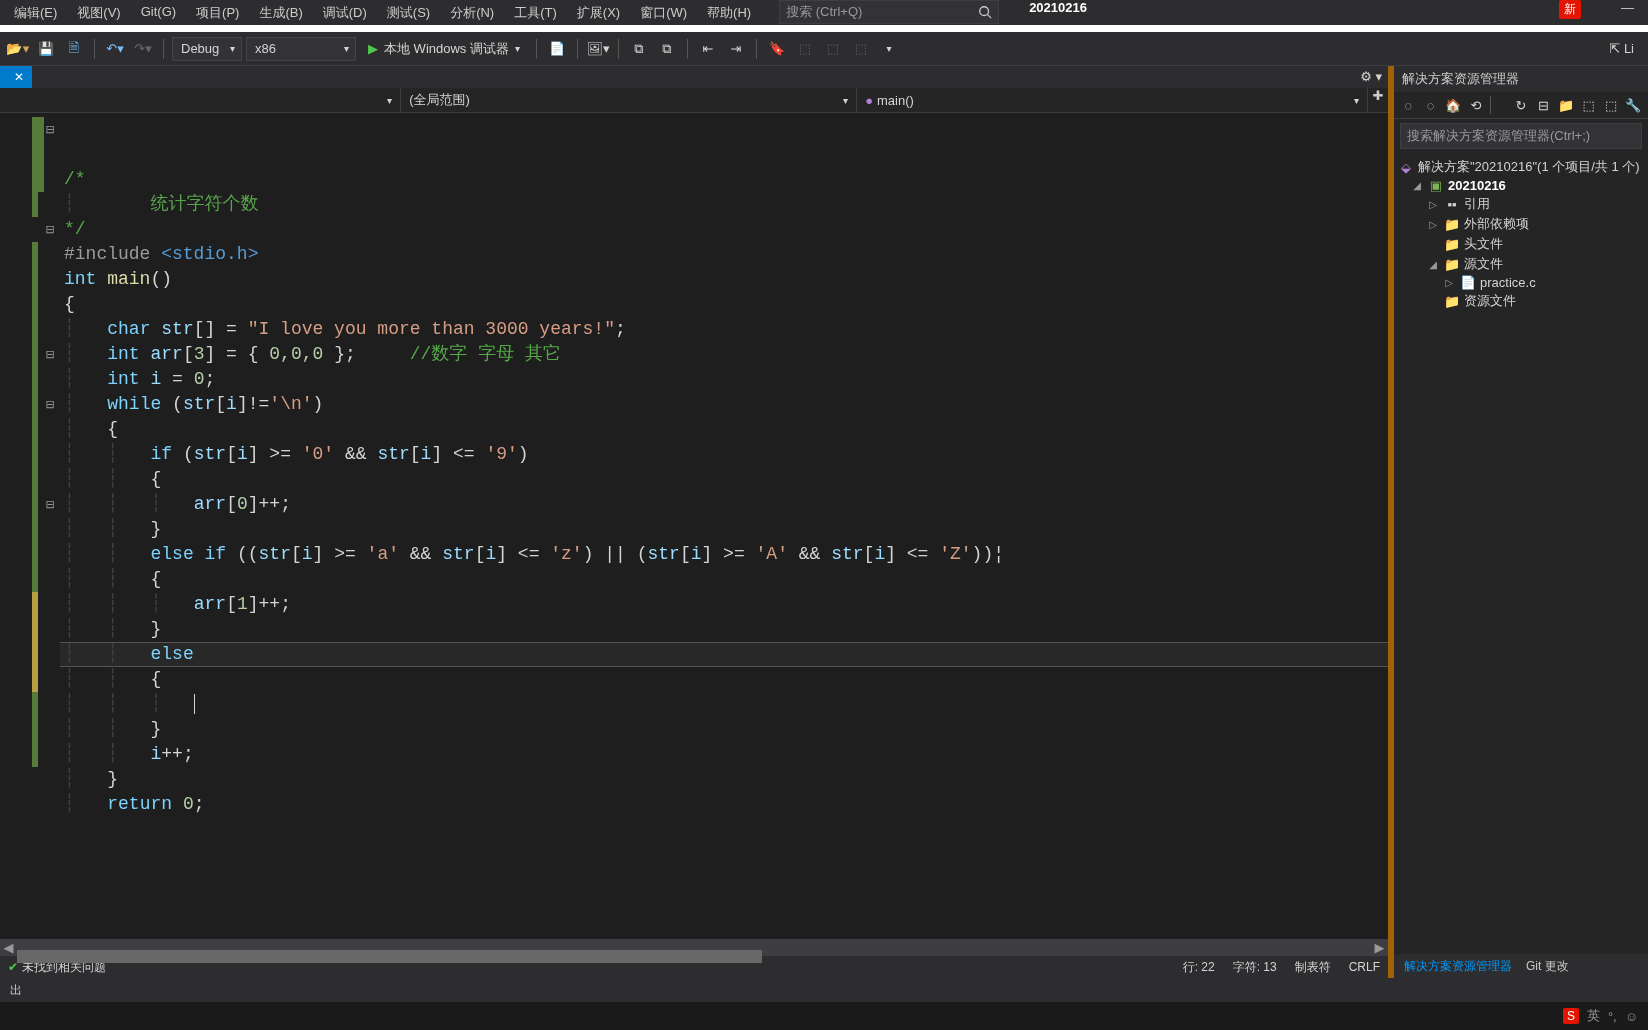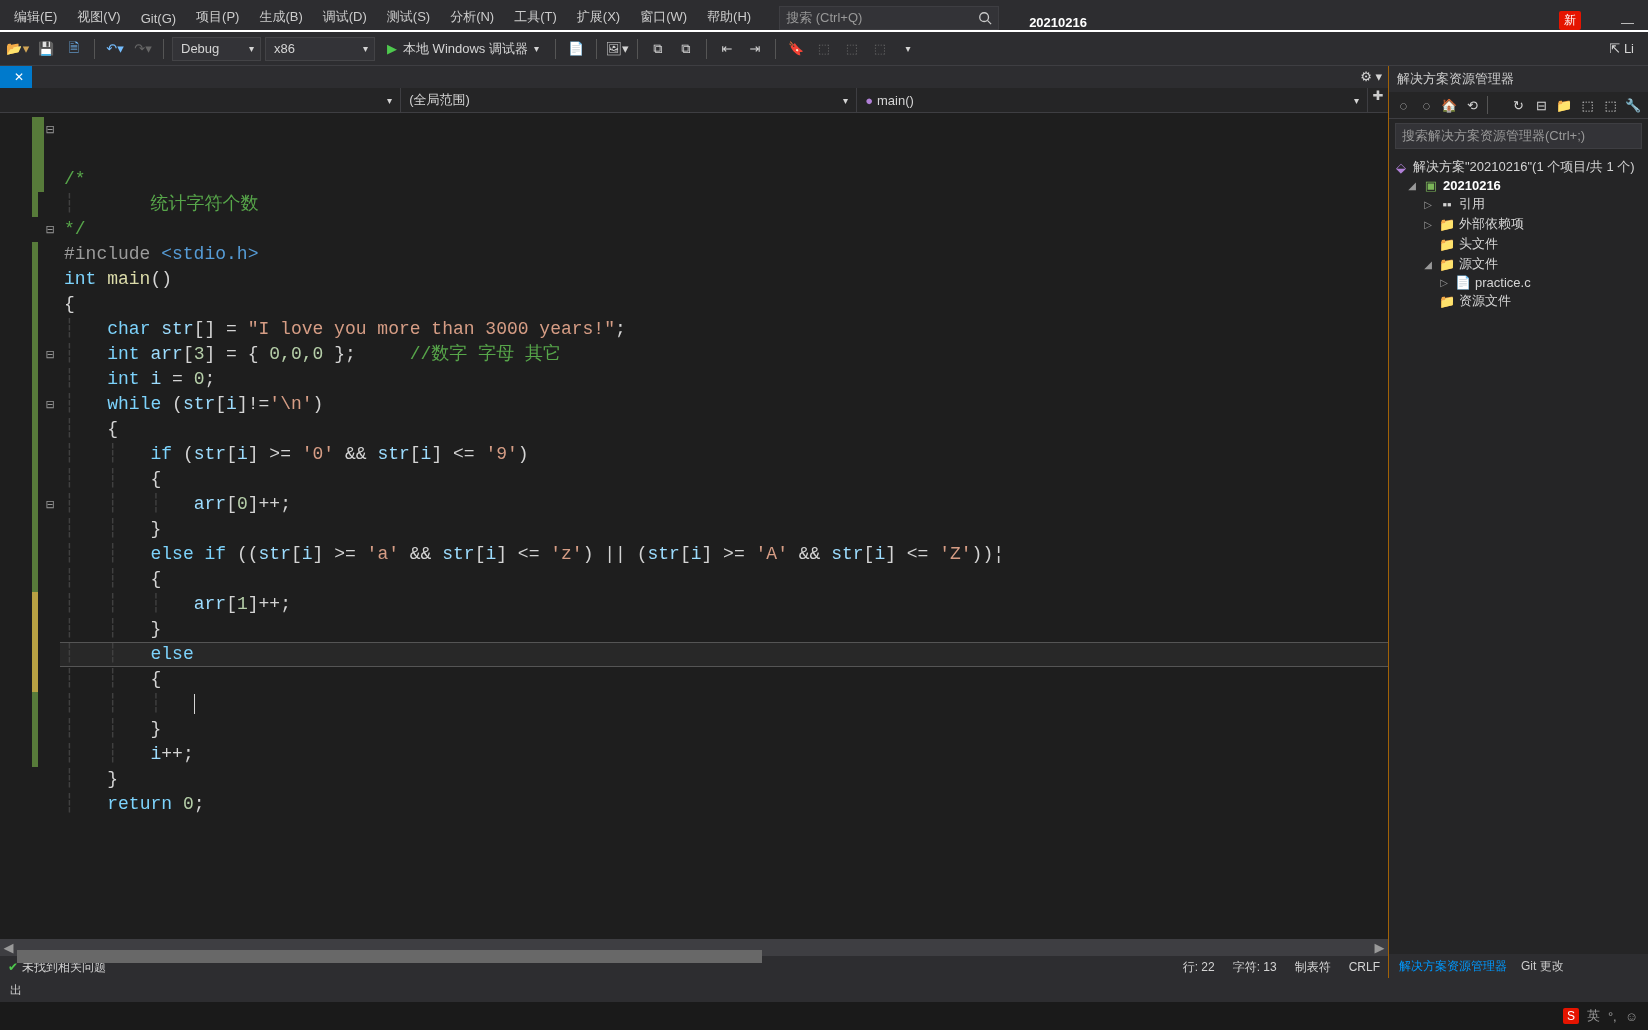--- a/index.html
+++ b/index.html
@@ -9,23 +9,23 @@
   color: #d4d4d4;
   width: 1648px;
   height: 1030px;
   overflow: hidden;
   font-size: 13px;
 }
 .menubar {
   background: #2d2d30;
   height: 32px;
   display: flex;
-  align-items: flex-end;
+  align-items: flex-start;
   padding: 0 4px;
-  border-bottom: 2px solid #ffffff;
+  border-bottom: 7px solid #ffffff;
 }
 .menubar .item {
   padding: 4px 10px;
   cursor: pointer;
   color: #cccccc;
 }
 .menubar .search {
   margin-left: 18px;
   background: #333337;
   border: 1px solid #3e3e42;
@@ -78,21 +78,21 @@
   align-items: center;
   color: #d4d4d4;
   position: relative;
 }
 .toolbar .dropdown::after {
   content: '▾';
   position: absolute;
   right: 6px;
   font-size: 10px;
 }
-.toolbar .dropdown.debug { width: 89px; }
+.toolbar .dropdown.debug { width: 70px; }
 .toolbar .dropdown.platform { width: 110px; }
 .toolbar .run-btn {
   display: flex;
   align-items: center;
   gap: 6px;
   height: 24px;
   padding: 0 8px;
   color: #d4d4d4;
   cursor: pointer;
 }
@@ -227,21 +227,21 @@
   align-items: center;
   color: #d4d4d4;
   font-size: 12px;
   padding: 0 8px;
 }
 .statusbar .ok { color: #4ec94e; margin-right: 4px; }
 .statusbar .right { margin-left: auto; display: flex; gap: 18px; align-items: center; }
 .solution-panel {
   width: 260px;
   background: #252526;
-  border-left: 1px solid #a16207;
+  border-left: 6px solid #a16207;
   display: flex;
   flex-direction: column;
   font-size: 13px;
 }
 .solution-panel .title {
   background: #2d2d30;
   padding: 4px 8px;
   color: #ccc;
 }
 .solution-panel .sol-toolbar {

